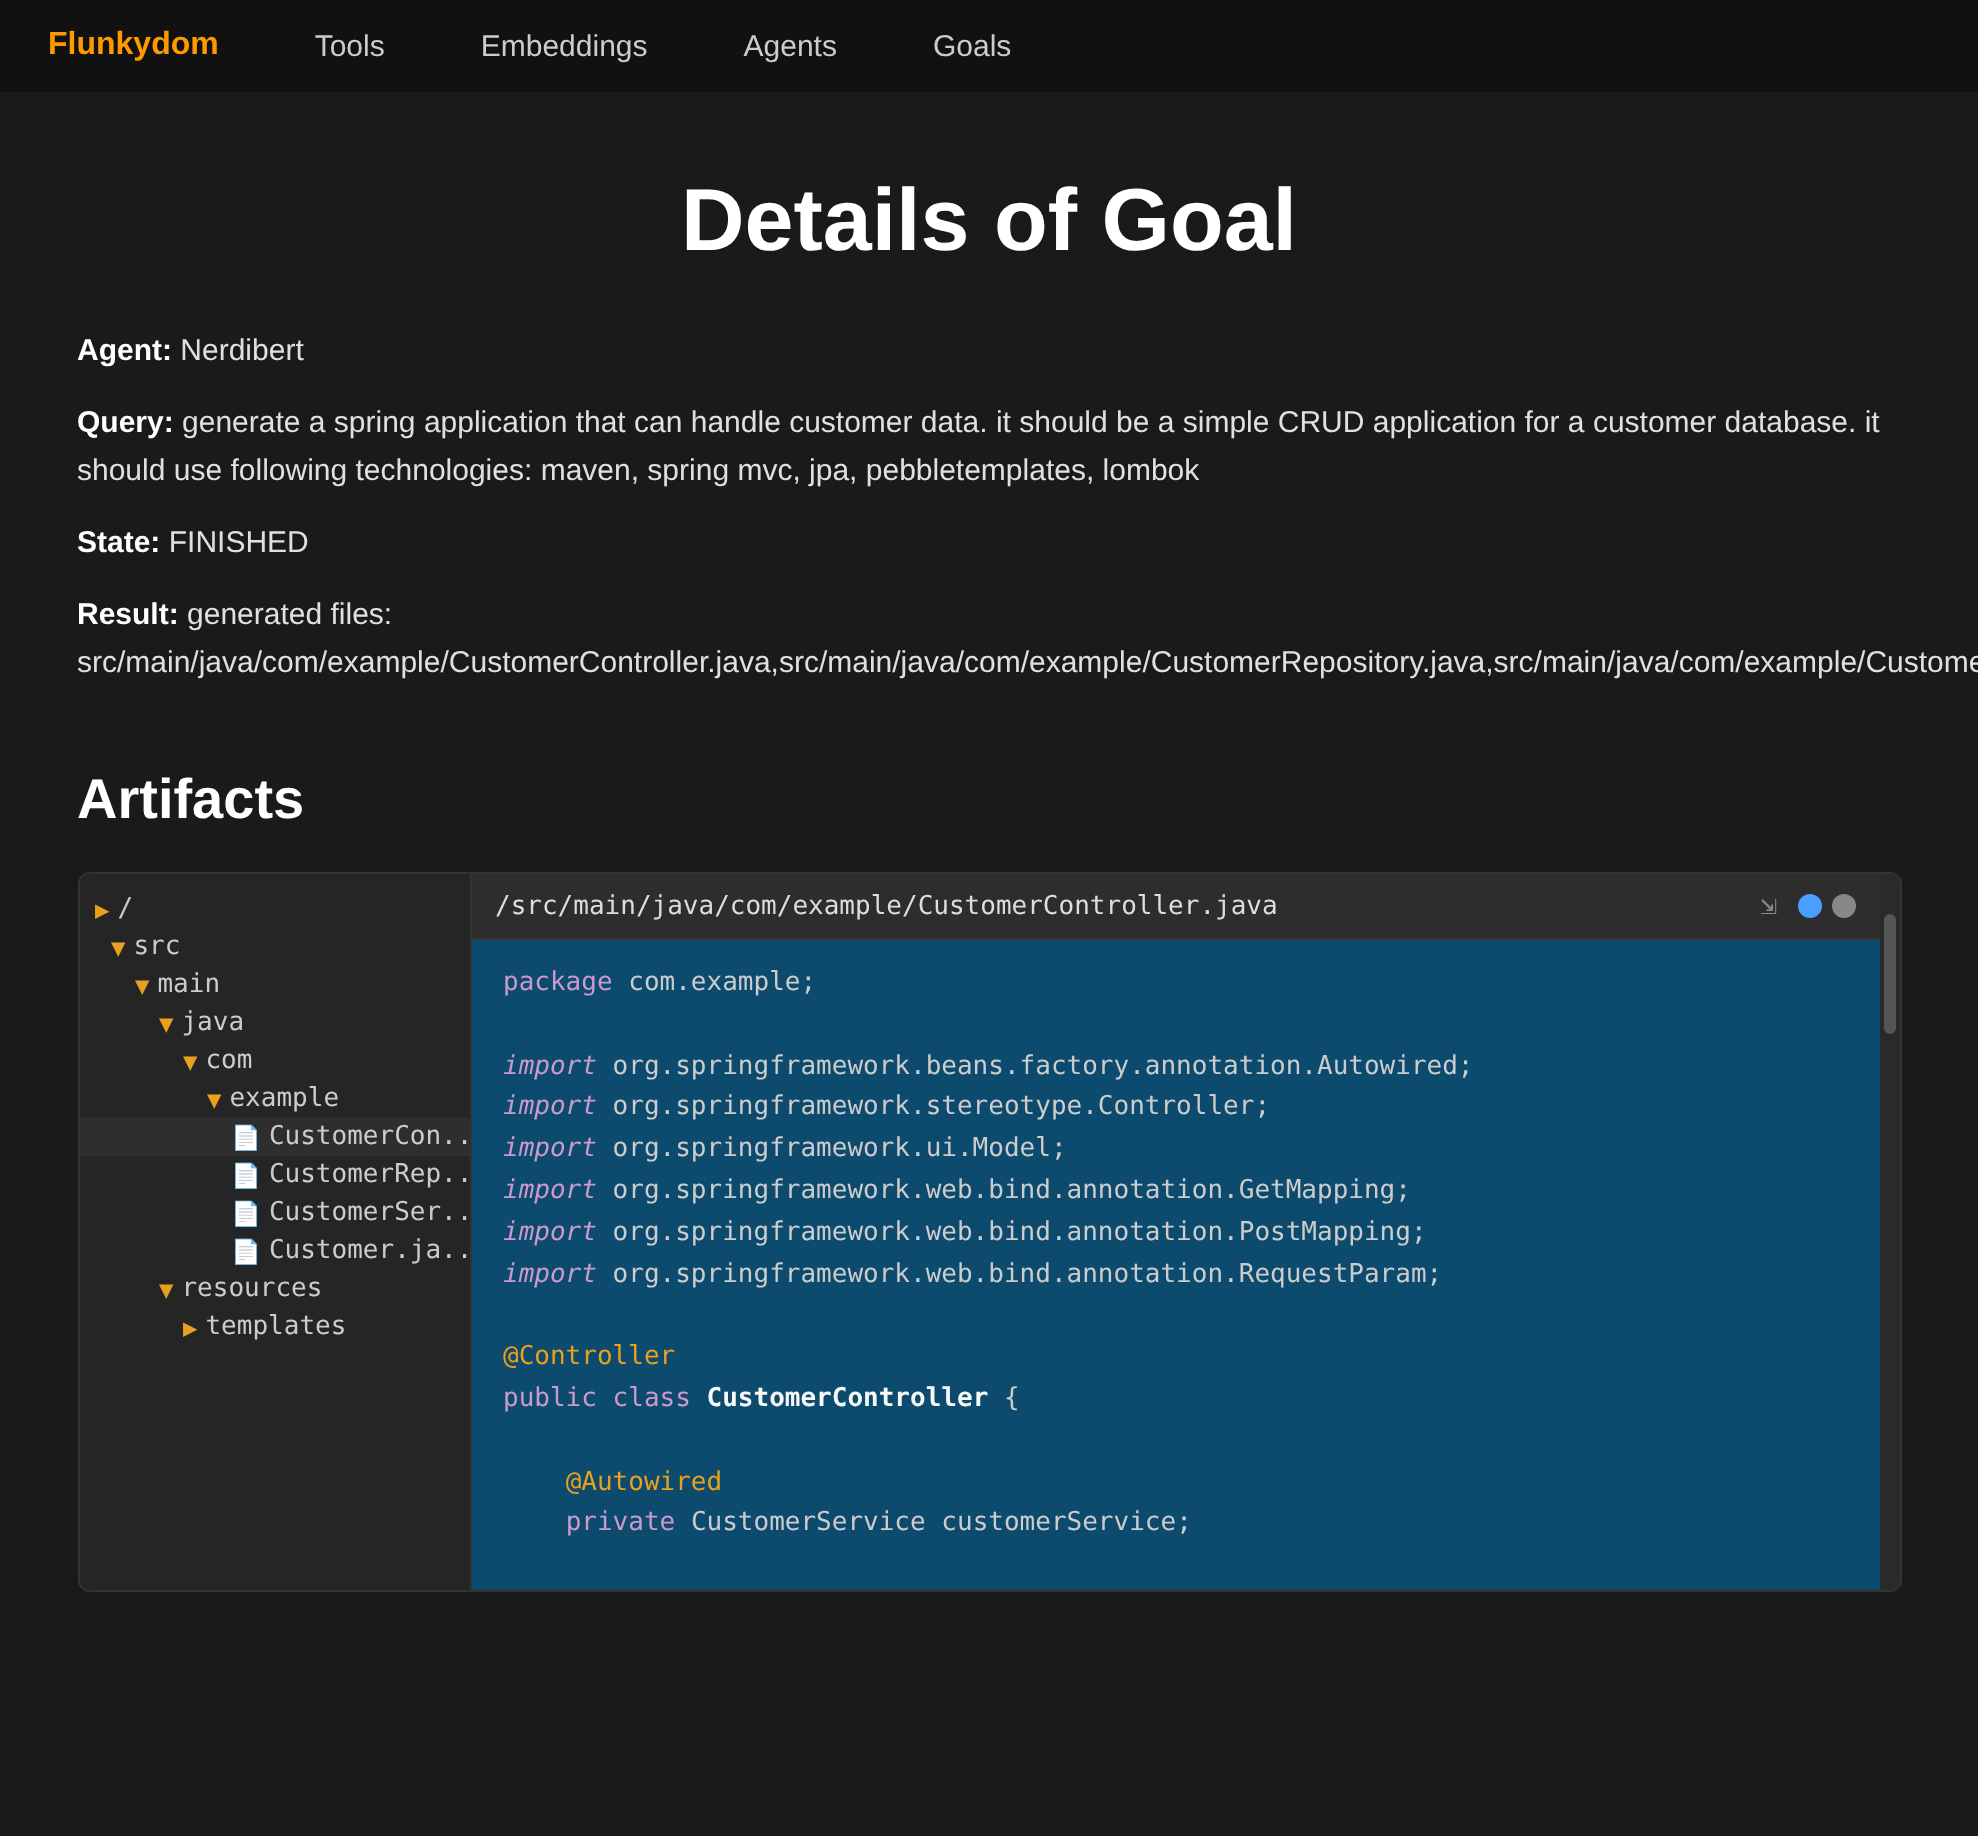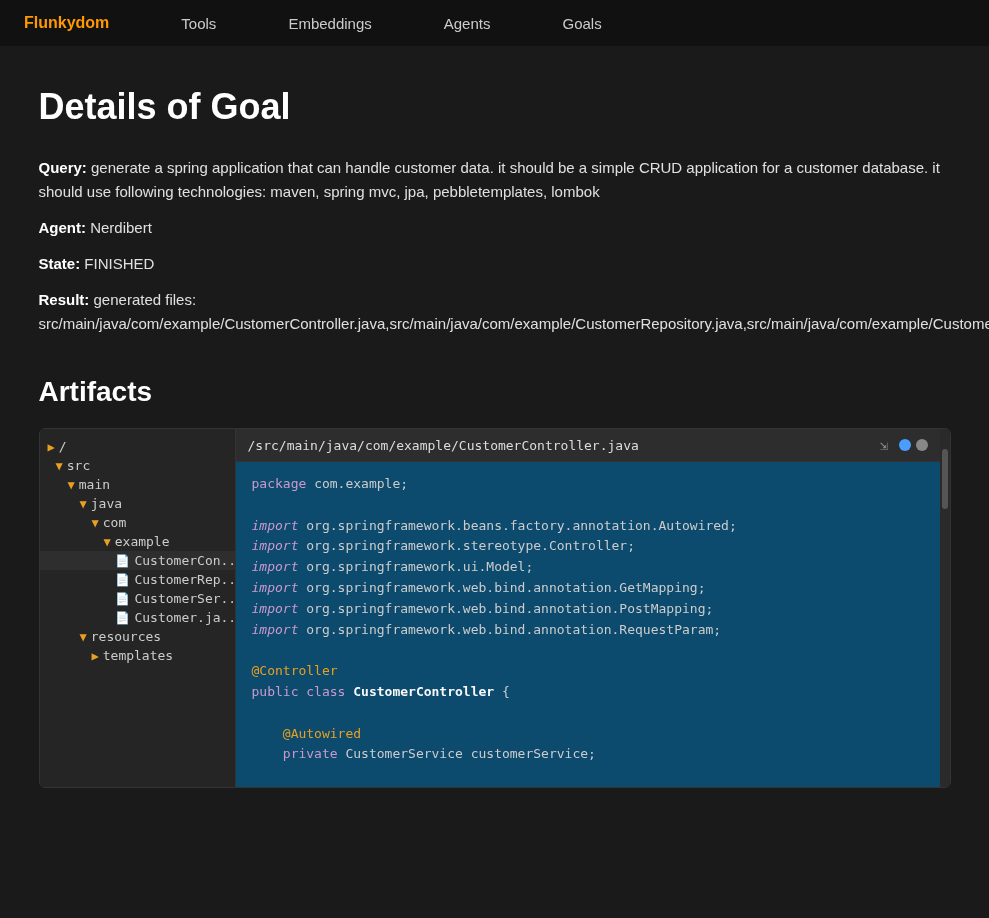--- a/index.html
+++ b/index.html
@@ -11,21 +11,20 @@
       min-height: 918px;
     }
 
     
     nav {
       background-color: #111;
       display: flex;
       align-items: center;
       padding: 0 24px;
       height: 46px;
-      gap: 24px;
     }
     .nav-brand {
       color: #f90;
       font-weight: 700;
       font-size: 16px;
     }
     .nav-link {
       color: #ccc;
       font-size: 15px;
       cursor: pointer;
@@ -34,24 +33,25 @@
     }
 
     
     .content {
       max-width: 960px;
       margin: 0 auto;
       padding: 40px 24px 40px;
     }
 
     h1 {
-      font-size: 36px;
+      font-size: 44px;
       font-weight: 700;
       margin-bottom: 28px;
       color: #fff;
+      text-align: center;
     }
 
     .detail-row {
       margin-bottom: 12px;
       line-height: 1.6;
     }
     .detail-row .label {
       font-weight: 700;
       color: #fff;
     }
@@ -200,27 +200,27 @@
   <a class="nav-link">Embeddings</a>
   <a class="nav-link">Agents</a>
   <a class="nav-link">Goals</a>
 </nav>
 
 <div class="content">
 
   <h1>Details of Goal</h1>
 
   <div class="detail-row">
+    <span class="label">Agent:</span>
+    <span>Nerdibert</span>
+  </div>
+
+  <div class="detail-row">
     <span class="label">Query:</span>
     <span>generate a spring application that can handle customer data. it should be a simple CRUD application for a customer database. it should use following technologies: maven, spring mvc, jpa, pebbletemplates, lombok</span>
-  </div>
-
-  <div class="detail-row">
-    <span class="label">Agent:</span>
-    <span>Nerdibert</span>
   </div>
 
   <div class="detail-row">
     <span class="label">State:</span>
     <span>FINISHED</span>
   </div>
 
   <div class="detail-row">
     <span class="label">Result:</span>
     <span>generated files:</span>

